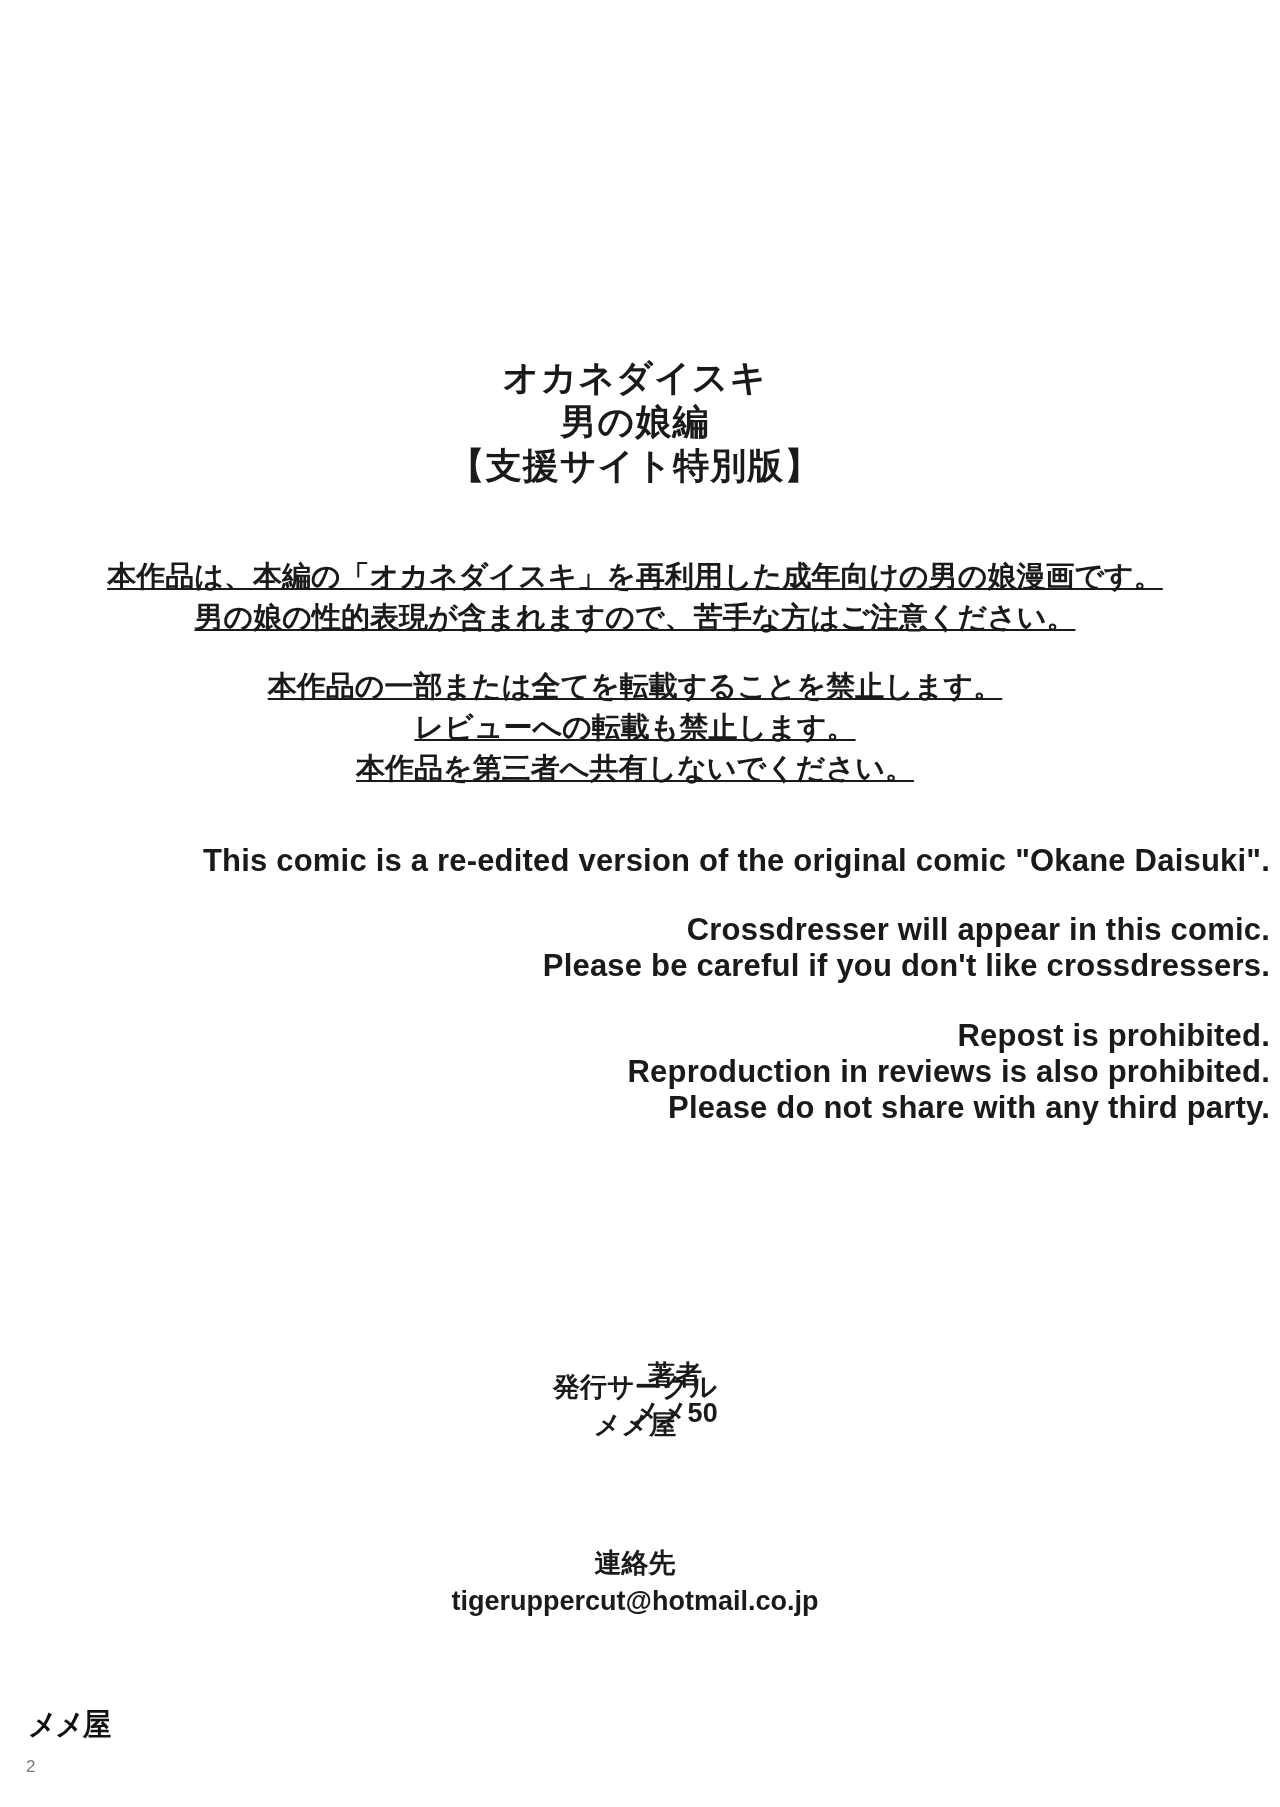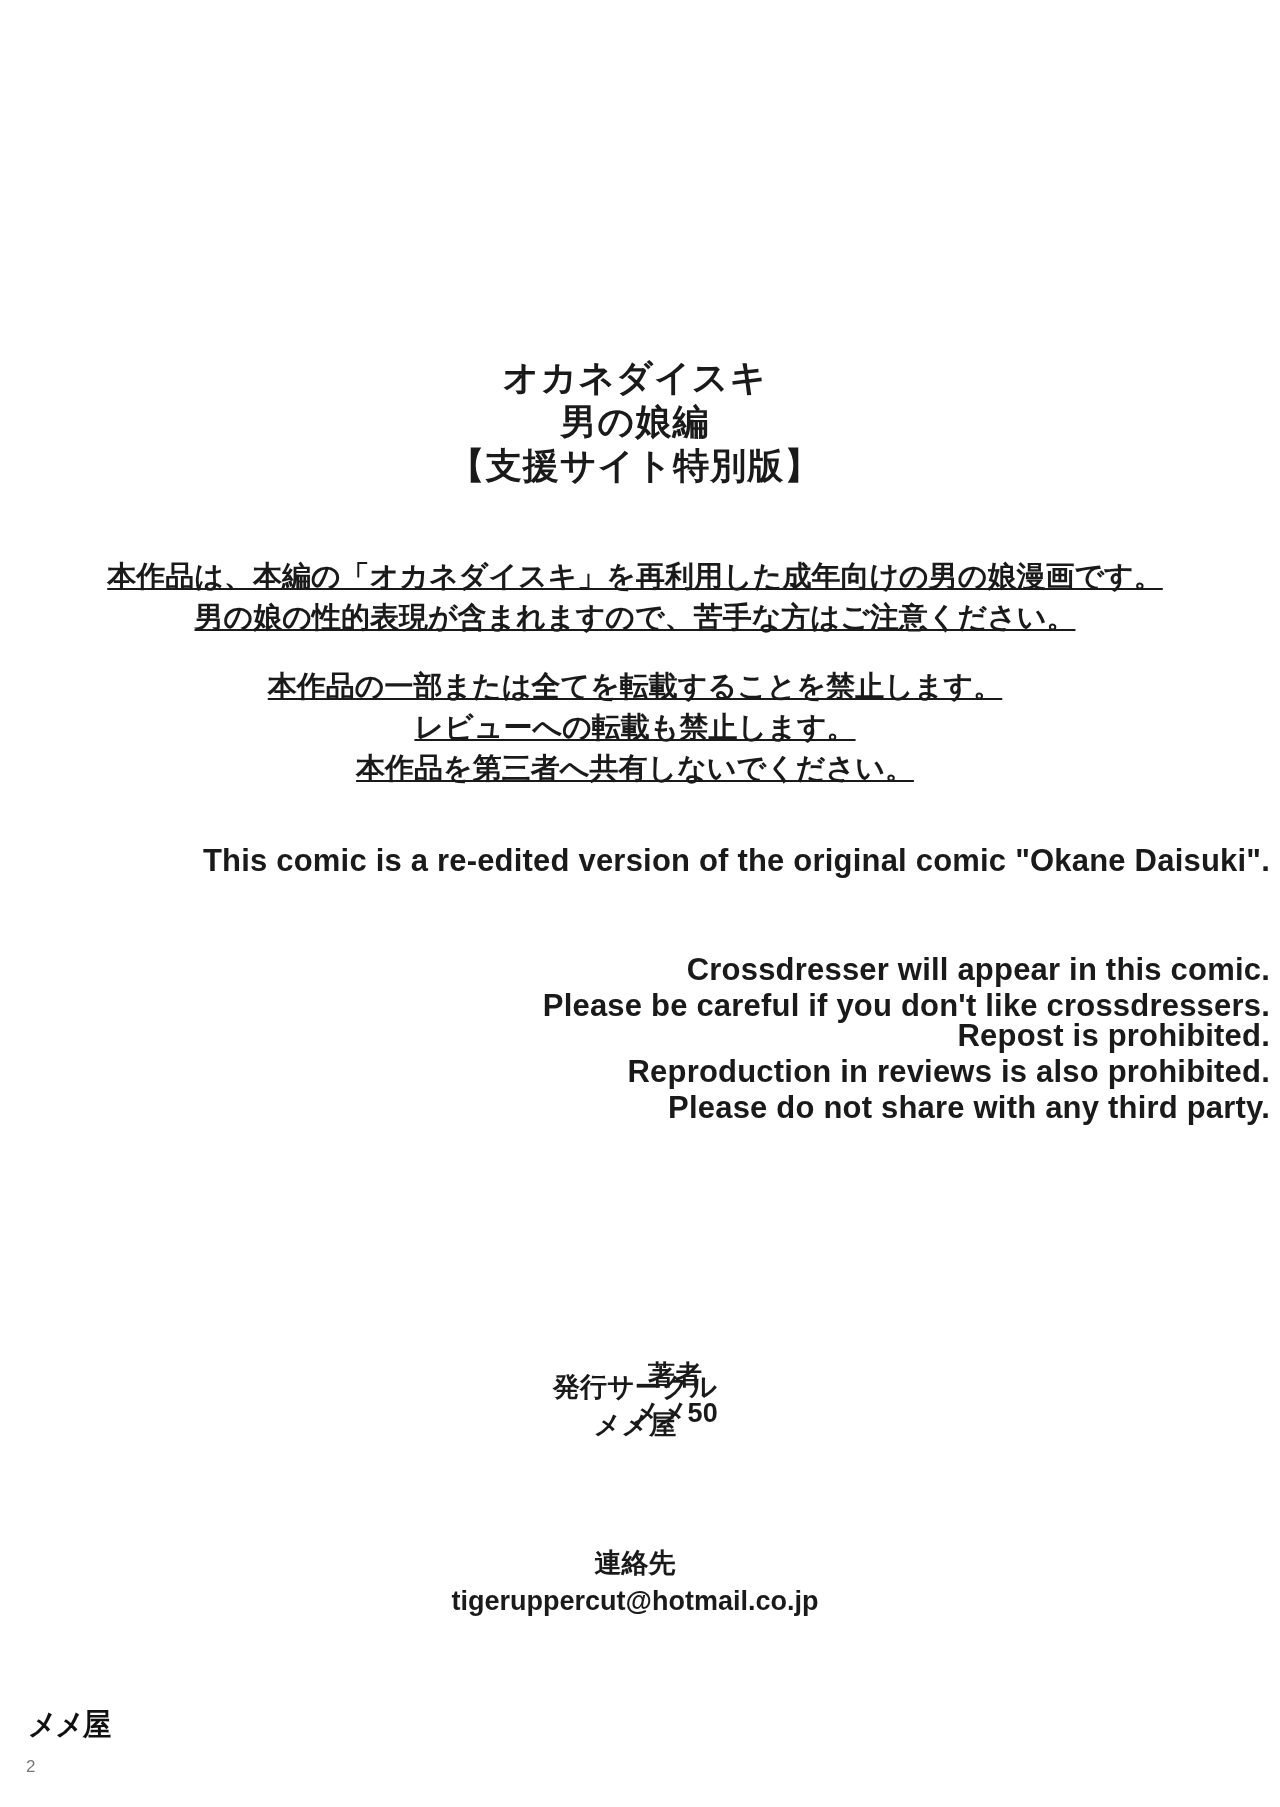--- a/index.html
+++ b/index.html
@@ -39,21 +39,21 @@
   .jp-para1 { top: 556px; }
   .jp-para2 { top: 666px; }
   .en-body {
     font-size: 31px;
     font-weight: 700;
     line-height: 36px;
     letter-spacing: 0.2px;
     text-align: right;
   }
   .en-para1 { top: 843px; }
-  .en-para2 { top: 952px; padding-left: 7px; }
+  .en-para2 { top: 912px; padding-left: 7px; }
   .en-para3 { top: 1018px; }
   .credit-group {
     font-size: 27px;
     font-weight: 700;
     line-height: 38px;
   }
   .credit-publisher { top: 1336px; margin-top: 32px; }
   .credit-author { top: 1356px; margin-left: 40px; }
   .credit-contact { top: 1544px; }
   .footer-logo {

